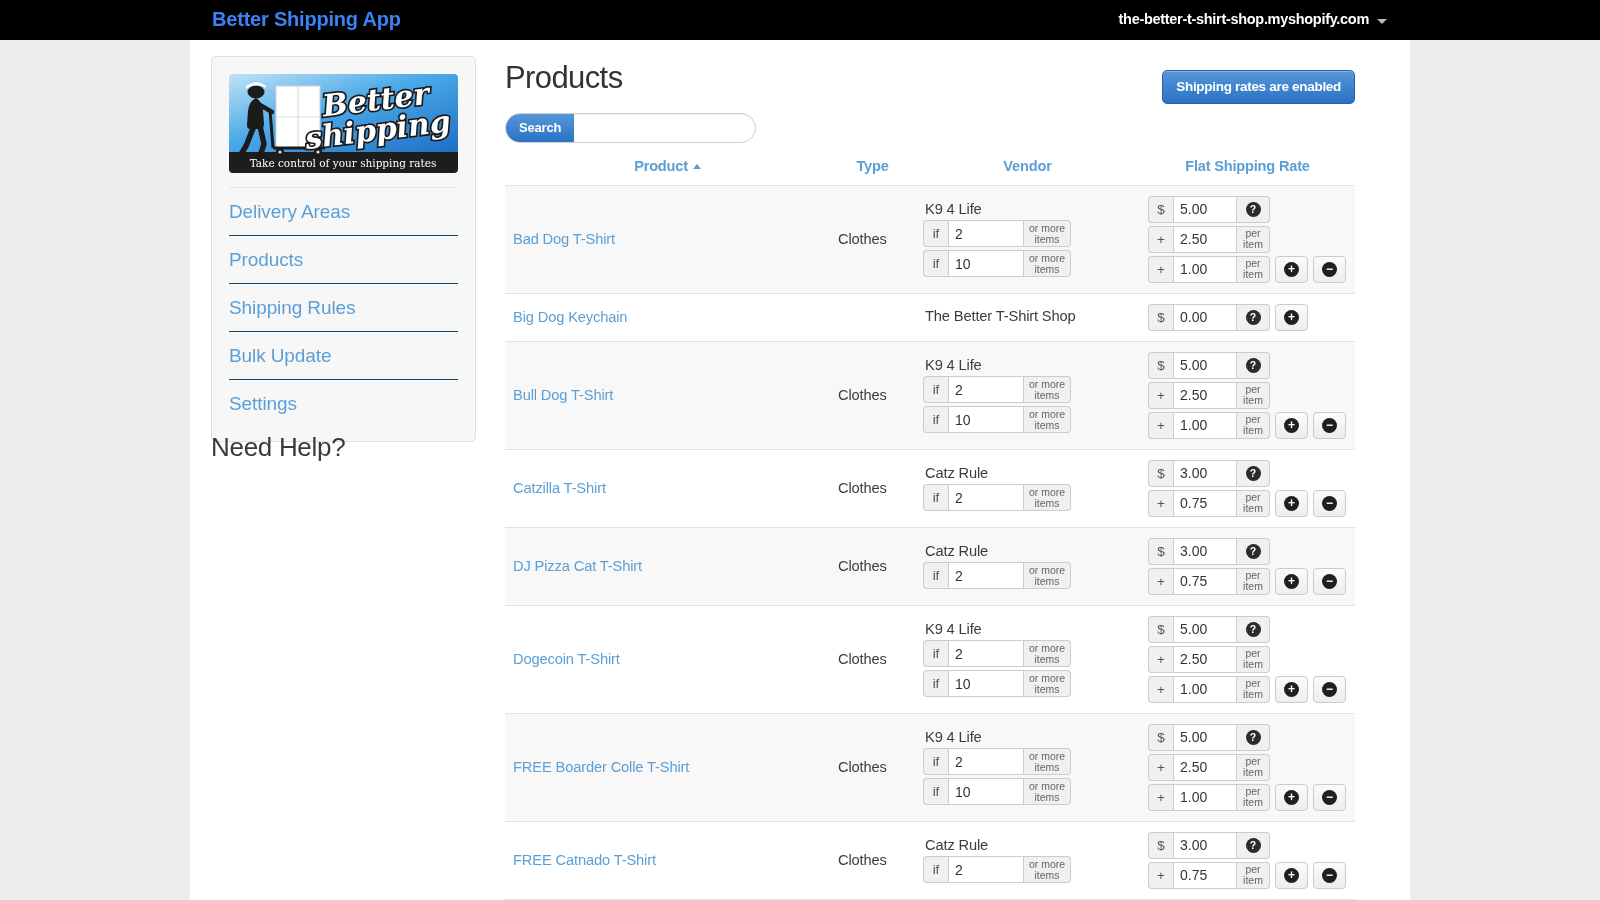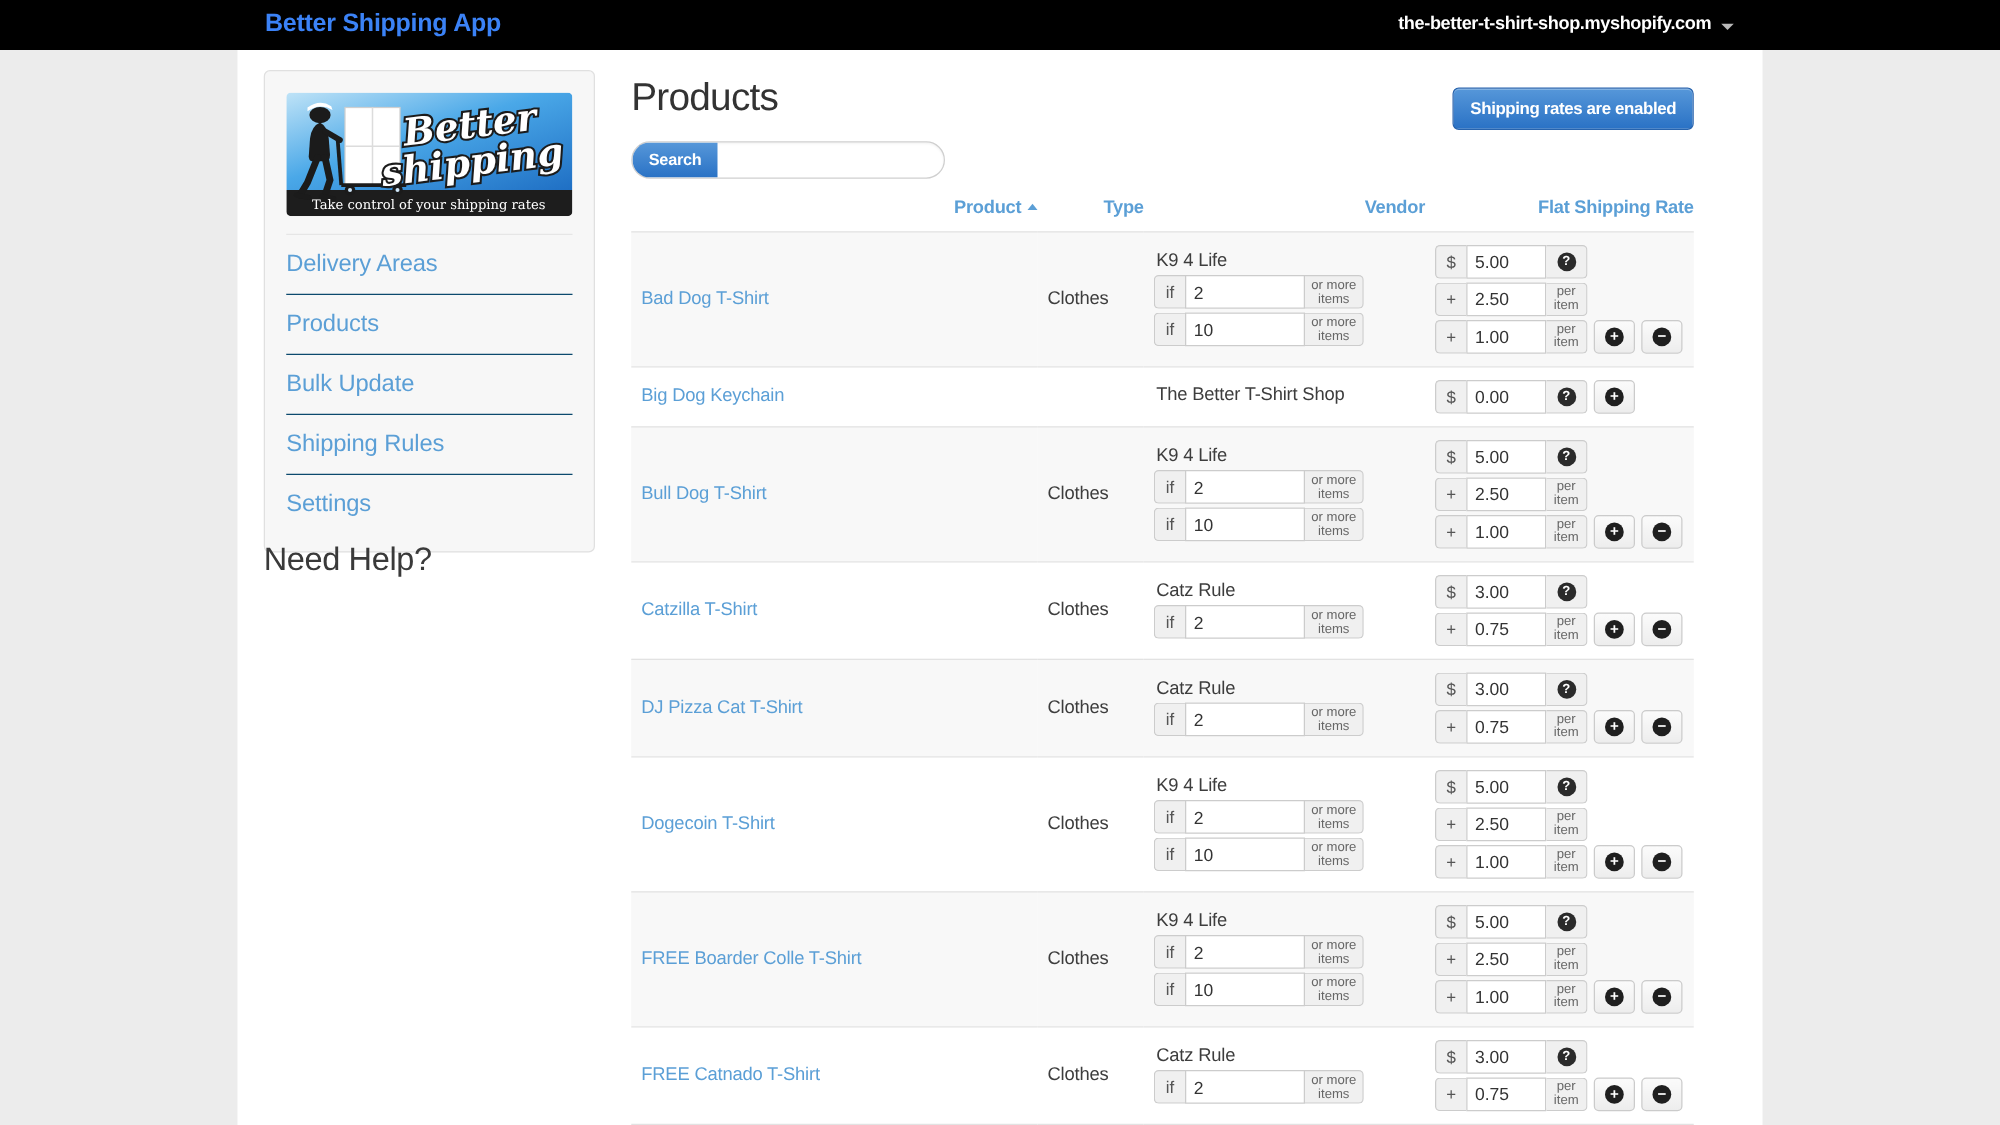--- a/index.html
+++ b/index.html
@@ -87,21 +87,21 @@
   }
   #search-input{
     flex:1;border:none;outline:none;padding:0 10px;font-size:13.5px;
     font-family:"Liberation Sans",sans-serif;color:#333;background:transparent;
   }
   
   table#products{
     margin-top:15px;border-collapse:collapse;width:850px;table-layout:fixed;
   }
   table#products th{
-    text-align:right;color:#5b9fd6;font-size:14.6px;font-weight:bold;
+    text-align:center;color:#5b9fd6;font-size:14.6px;font-weight:bold;
     padding:0 0 11px 0;letter-spacing:-0.2px;vertical-align:bottom;
     border-bottom:1px solid #e2e2e2;
   }
   .col-product{width:325px;}
   .col-type{width:85px;}
   .col-vendor{width:225px;}
   .col-rate{width:215px;}
   .sort-caret{
     display:inline-block;width:0;height:0;margin-left:5px;position:relative;top:-2px;
     border-left:4px solid transparent;border-right:4px solid transparent;
@@ -111,21 +111,21 @@
     border-bottom:1px solid #e2e2e2;padding:0;vertical-align:middle;
   }
   tr.row-alt td{background:#f8f8f8;}
   .cell-pad{padding:12px 0 12px 8px;}
   .prod-link{
     color:#5b9fd6;font-size:14.7px;text-decoration:none;cursor:pointer;letter-spacing:-0.15px;
   }
   .type-txt{font-size:14.7px;color:#3d3d3d;letter-spacing:-0.15px;}
   .vendor-name{font-size:14.7px;color:#3d3d3d;letter-spacing:-0.15px;display:block;margin-bottom:3px;padding-left:2px;}
   
-  .igroup{display:flex;align-items:stretch;margin-top:5px;height:27px;width:168px;}
+  .igroup{display:flex;align-items:stretch;margin-top:5px;height:27px;width:148px;}
   .addon{
     background:#f0f0f0;border:1px solid #cccccc;color:#555;
     display:flex;align-items:center;justify-content:center;
     font-size:13.5px;box-sizing:border-box;
   }
   .addon-left{border-radius:4px 0 0 4px;width:25px;border-right:none;}
   .addon-right{
     border-radius:0 4px 4px 0;width:47px;border-left:none;
     font-size:10.5px;line-height:1.04;text-align:center;flex-direction:column;color:#666;
   }
@@ -215,22 +215,22 @@
         <path d="M28 83 L38 85" stroke="#1b1b1b" stroke-width="4" stroke-linecap="round"></path>
 
         <text x="148" y="36" text-anchor="middle" font-family="DejaVu Serif, serif" font-size="30" font-style="italic" font-weight="bold" fill="#ffffff" stroke="#1b1b1b" stroke-width="3.4" paint-order="stroke" transform="rotate(-7 148 36)">Better</text>
         <text x="150" y="66" text-anchor="middle" font-family="DejaVu Serif, serif" font-size="30" font-style="italic" font-weight="bold" fill="#ffffff" stroke="#1b1b1b" stroke-width="3.4" paint-order="stroke" transform="rotate(-7 150 66)">shipping</text>
         <text x="114" y="93" text-anchor="middle" font-family="DejaVu Serif, serif" font-size="10.5" fill="#ffffff">Take control of your shipping rates</text>
       </svg>
     </div>
 
     <a class="nav-item first">Delivery Areas</a>
     <a class="nav-item">Products</a>
+    <a class="nav-item">Shipping Rules</a>
     <a class="nav-item">Bulk Update</a>
-    <a class="nav-item">Shipping Rules</a>
     <a class="nav-item last">Settings</a>
   </div>
 
   <div id="help">
     <h2>Need Help?</h2>
   </div>
 
   <div id="main">
     <h1 id="page-title">Products</h1>
     <button id="enabled-btn">Shipping rates are enabled</button>

